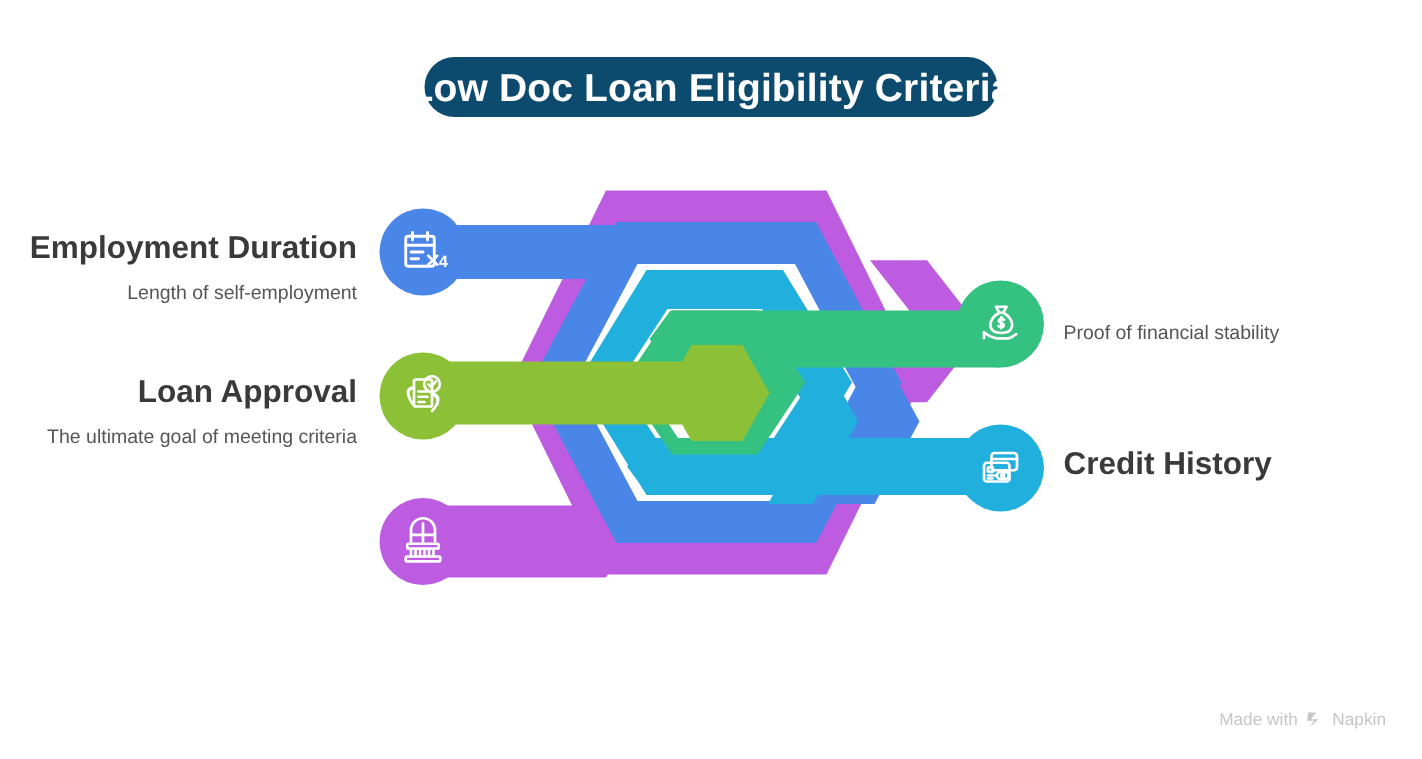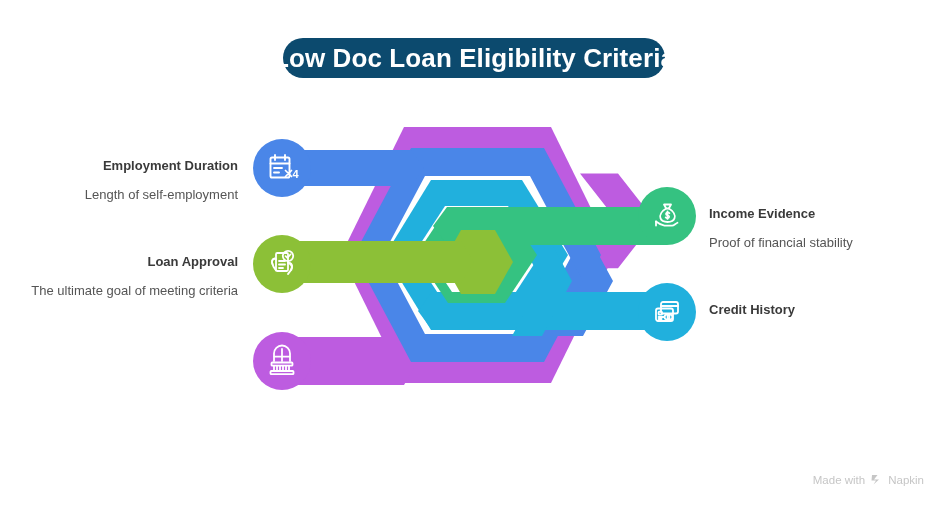--- a/index.html
+++ b/index.html
@@ -61,21 +61,21 @@
 
   #node-employment { left: 253px; top: 139px; background: #4a86e8; }
   #node-loan       { left: 253px; top: 235px; background: #8cc037; }
   #node-assets     { left: 253px; top: 332px; background: #bd5ce0; }
   #node-income     { left: 638px; top: 187px; background: #35c281; }
   #node-credit     { left: 638px; top: 283px; background: #21b0dd; }
 
   
   .label-block { position: absolute; }
   .label-title {
-    font-size: 13px;
+    font-size: 21px;
     font-weight: bold;
     color: #3a3a3a;
     line-height: 21px;
   }
   .label-sub {
     font-size: 13px;
     color: #555555;
     line-height: 19px;
     margin-top: 9px;
   }
@@ -229,21 +229,20 @@
 
 <div class="label-block left-block" id="block-loan">
   <div class="label-title">Loan Approval</div>
   <div class="label-sub">The ultimate goal of meeting criteria</div>
 </div>
 
 <div class="label-block left-block" id="block-assets">
 </div>
 
 <div class="label-block right-block" id="block-income">
-  <div class="label-title">Income Evidence</div>
   <div class="label-sub">Proof of financial stability</div>
 </div>
 
 <div class="label-block right-block" id="block-credit">
   <div class="label-title">Credit History</div>
 </div>
 
 <div id="watermark">
   <span>Made with</span>
   <span>

